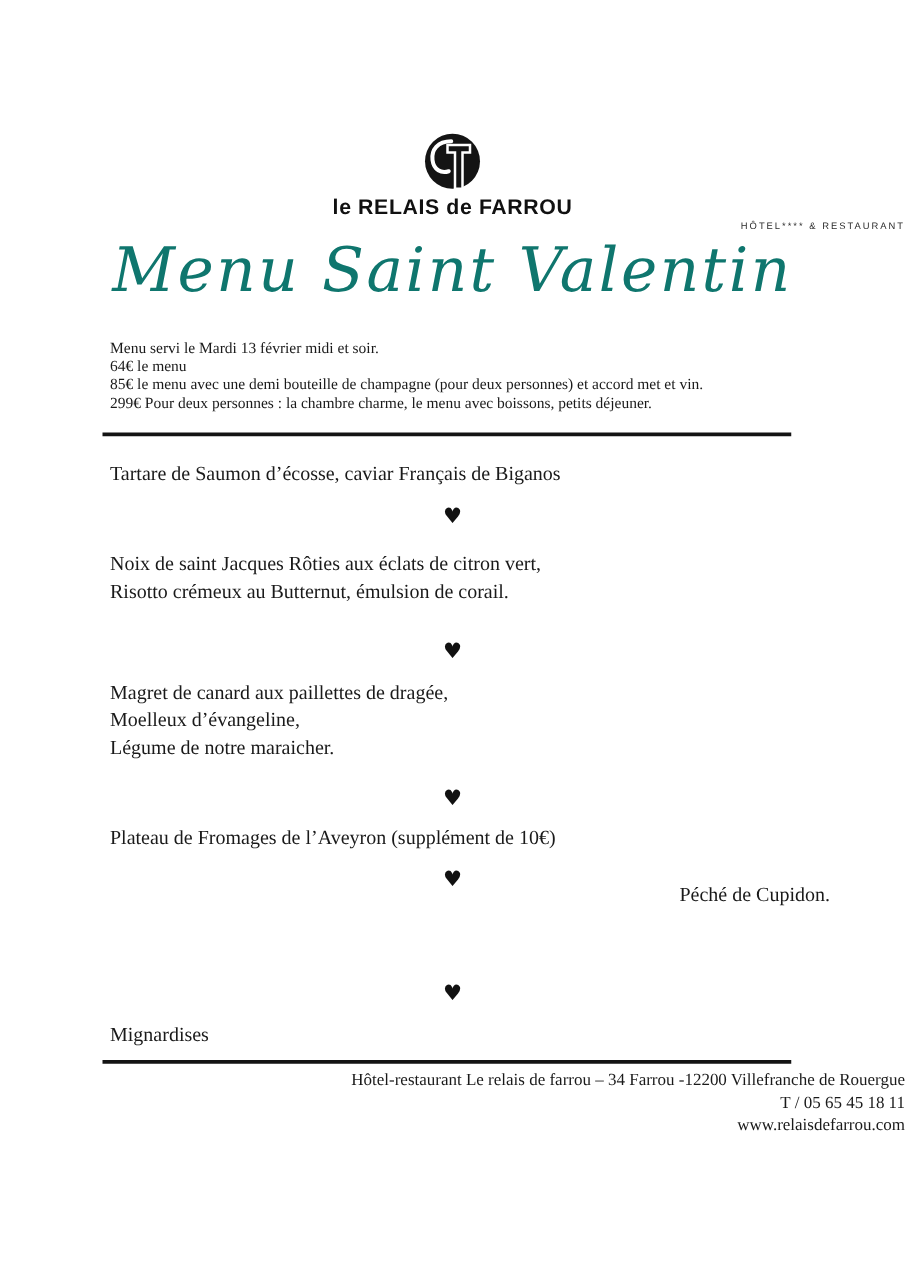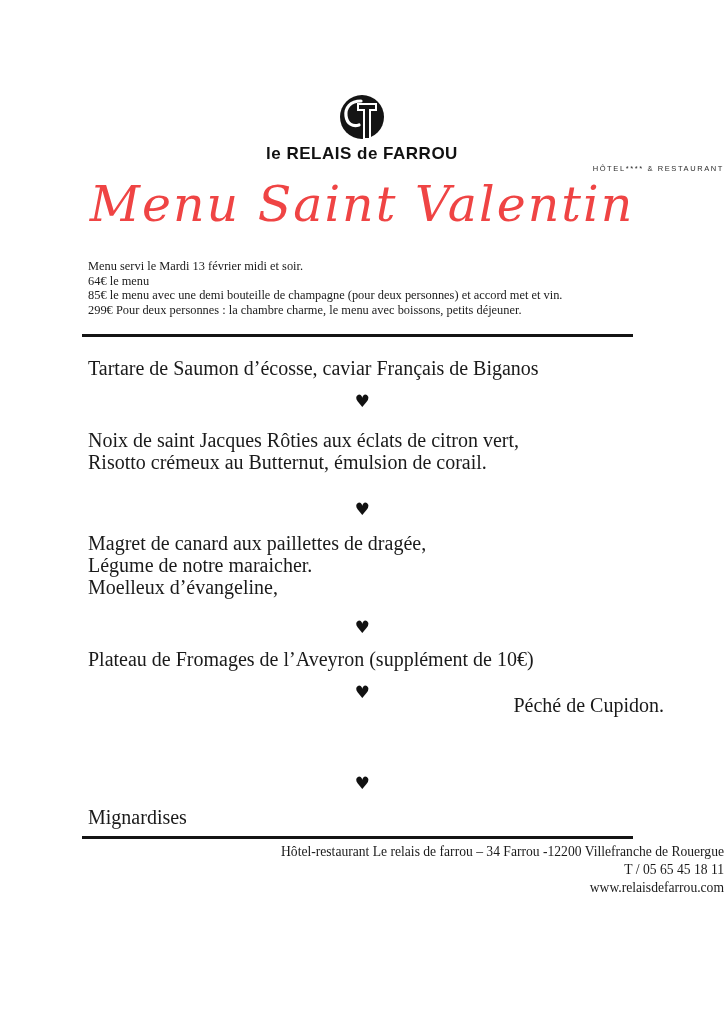--- a/index.html
+++ b/index.html
@@ -4,55 +4,55 @@
 <style>
   html,body{margin:0;padding:0;background:#ffffff;}
   .page{
     position:relative;
     width:724px;height:1024px;
     background:#ffffff;
     font-family:"Liberation Serif", serif;
     color:#1a1a1a;
     overflow:hidden;
   }
-  .abs{position:absolute;}
+  .abs{position:absolute;margin-top:12px;}
   .centered{left:0;width:724px;text-align:center;}
 
   
   .logo-wrap{top:94px;}
   .brand-name{
     top:144px;
     font-family:"Liberation Sans", sans-serif;
     font-weight:bold;font-size:17px;letter-spacing:.5px;color:#111;
   }
   .brand-sub{
     top:164px;
     font-family:"Liberation Sans", sans-serif;
     font-size:7.5px;letter-spacing:1.6px;color:#2b2b2b;text-align:right;
   }
   .menu-title{
     top:176px;
     font-family:"DejaVu Serif", serif;
     font-style:italic;font-weight:400;
     font-size:49px;
-    color:#ef4444;
+    color:#0f766e;
     letter-spacing:2px;
   }
 
   
   .intro{top:259px;left:88px;right:60px;font-size:12.4px;line-height:14.6px;}
   .intro p{margin:0;}
 
   
   .rule{left:82px;width:551px;height:3px;background:#141414;}
   .rule-top{top:334px;}
   .rule-bottom{top:836px;}
 
   
-  .course{left:88px;right:60px;font-size:20px;line-height:22px;}
+  .course{left:88px;right:60px;font-size:16px;line-height:22px;}
   .course p{margin:0;}
   .c1{top:357px;}
   .c2{top:429px;}
   .c3{top:532px;}
   .c4{top:648px;}
   .c5{top:694px;text-align:right;}
   .c6{top:806px;}
 
   .heart{
     font-family:"DejaVu Sans", sans-serif;
@@ -106,22 +106,22 @@
 
   <div class="abs course c2">
     <p>Noix de saint Jacques Rôties aux éclats de citron vert,</p>
     <p>Risotto crémeux au Butternut, émulsion de corail.</p>
   </div>
 
   <div class="abs centered heart h2">♥</div>
 
   <div class="abs course c3">
     <p>Magret de canard aux paillettes de dragée,</p>
+    <p>Moelleux d’évangeline,</p>
     <p>Légume de notre maraicher.</p>
-    <p>Moelleux d’évangeline,</p>
   </div>
 
   <div class="abs centered heart h3">♥</div>
 
   <div class="abs course c4">
     <p>Plateau de Fromages de l’Aveyron (supplément de 10€)</p>
   </div>
 
   <div class="abs centered heart h4">♥</div>
 

